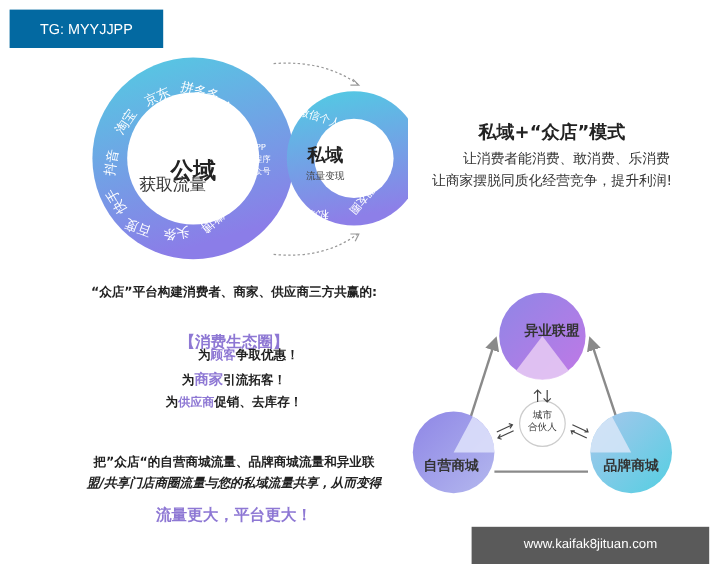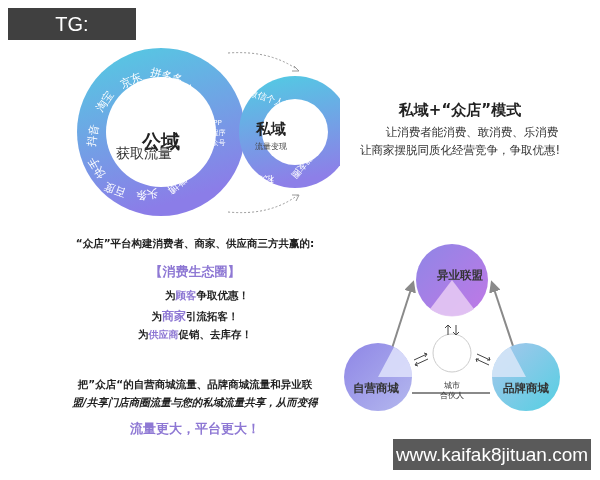--- a/index.html
+++ b/index.html
@@ -1,19 +1,19 @@
 <!DOCTYPE html>
 <html><head>
 <meta charset="utf-8">
 <style>
   html,body{margin:0;padding:0;}
   body{width:600px;height:480px;background:#ffffff;position:relative;overflow:hidden;font-family:"DejaVu Sans","Liberation Sans",sans-serif;color:#222;}
   .abs{position:absolute;}
-  .tag{left:8px;top:8px;width:128px;height:32px;background:#404040;color:#fff;font-family:"Liberation Sans",sans-serif;font-size:20px;line-height:32px;text-align:center;}
-  .watermark{left:393px;top:439px;width:198px;height:31px;background:#5a5a5a;color:#fff;font-family:"Liberation Sans",sans-serif;font-size:19px;line-height:31px;text-align:center;}
+  .tag{left:8px;top:8px;width:128px;height:32px;background:#0369a1;color:#fff;font-family:"Liberation Sans",sans-serif;font-size:12px;line-height:32px;text-align:center;}
+  .watermark{left:393px;top:439px;width:198px;height:31px;background:#5a5a5a;color:#fff;font-family:"Liberation Sans",sans-serif;font-size:11px;line-height:31px;text-align:center;}
   .ring-label{color:#fff;font-size:11px;white-space:nowrap;}
   .center-title{font-weight:bold;text-align:center;}
   .heading{font-weight:bold;}
   .purple{color:#8e78d4;}
   .line{text-align:center;white-space:nowrap;}
 </style>
 </head>
 <body>
 
 <div class="abs tag">TG: MYYJJPP</div>
@@ -60,24 +60,24 @@
 <div class="abs center-title" style="left:240px;top:120px;width:62px;font-size:15px;">私域</div>
 <div class="abs" style="left:240px;top:141px;width:62px;text-align:center;font-size:8px;color:#444;">流量变现</div>
 
 <div class="abs ring-label" style="left:248px;top:93px;font-size:9px;transform:rotate(18deg);">微信个人号</div>
 <div class="abs ring-label" style="left:300px;top:125px;font-size:9px;transform:rotate(80deg);">微信群</div>
 <div class="abs ring-label" style="left:288px;top:160px;font-size:9px;transform:rotate(-230deg);">朋友圈</div>
 <div class="abs ring-label" style="left:256px;top:172px;font-size:9px;transform:rotate(180deg);">私域</div>
 
 <div class="abs heading line" style="left:340px;top:101px;width:240px;font-size:15px;color:#222;">私域+“众店”模式</div>
 <div class="abs line" style="left:340px;top:125px;width:240px;font-size:11.5px;color:#333;margin-left:12px;">让消费者能消费、敢消费、乐消费</div>
-<div class="abs line" style="left:336px;top:143px;width:248px;font-size:11.5px;color:#333;">让商家摆脱同质化经营竞争，争取优惠!</div>
+<div class="abs line" style="left:336px;top:143px;width:248px;font-size:11.5px;color:#333;">让商家摆脱同质化经营竞争，提升利润!</div>
 
 <div class="abs heading line" style="left:50px;top:237px;width:290px;font-size:10.5px;">“众店”平台构建消费者、商家、供应商三方共赢的:</div>
-<div class="abs heading line purple" style="left:50px;top:263px;width:290px;font-size:13px;">【消费生态圈】</div>
+<div class="abs heading line purple" style="left:50px;top:276px;width:290px;font-size:13px;">【消费生态圈】</div>
 
 <div class="abs heading line" style="left:62px;top:289px;width:290px;font-size:10.5px;">
   <span>为</span><span class="purple">顾客</span><span>争取优惠！</span>
 </div>
 <div class="abs heading line" style="left:50px;top:308px;width:290px;font-size:10.5px;">
   <span>为</span><span class="purple" style="font-size:12px;">商家</span><span>引流拓客！</span>
 </div>
 <div class="abs heading line" style="left:50px;top:328px;width:290px;font-size:10.5px;">
   <span>为</span><span class="purple" style="font-size:10px;">供应商</span><span>促销、去库存！</span>
 </div>
@@ -118,18 +118,18 @@
   <path d="M126 90 L126 100 M123 97 L126 100 L129 97" stroke="#444" stroke-width="1" fill="none"></path>
   <path d="M84 125 L97 119 M94 118 L97 119 L95 122" stroke="#444" stroke-width="1" fill="none"></path>
   <path d="M98 124 L85 130 M88 131 L85 130 L87 127" stroke="#444" stroke-width="1" fill="none"></path>
   <path d="M147 119 L160 125 M157 125 L160 125 L159 122" stroke="#444" stroke-width="1" fill="none"></path>
   <path d="M159 130 L146 124 M149 124 L146 124 L147 127" stroke="#444" stroke-width="1" fill="none"></path>
 </svg>
 
 <div class="abs heading line" style="left:420px;top:268px;width:80px;font-size:11.5px;color:#333;">异业联盟</div>
 <div class="abs heading line" style="left:336px;top:381px;width:80px;font-size:11.5px;color:#333;">自营商城</div>
 <div class="abs heading line" style="left:486px;top:381px;width:80px;font-size:11.5px;color:#333;">品牌商城</div>
-<div class="abs line" style="left:432px;top:341px;width:40px;font-size:8px;color:#333;line-height:10px;margin-top:40px;">
+<div class="abs line" style="left:432px;top:341px;width:40px;font-size:8px;color:#333;line-height:10px;">
   <div>城市</div>
   <div>合伙人</div>
 </div>
 
 <div class="abs watermark">www.kaifak8jituan.com</div>
 
 </body></html>

